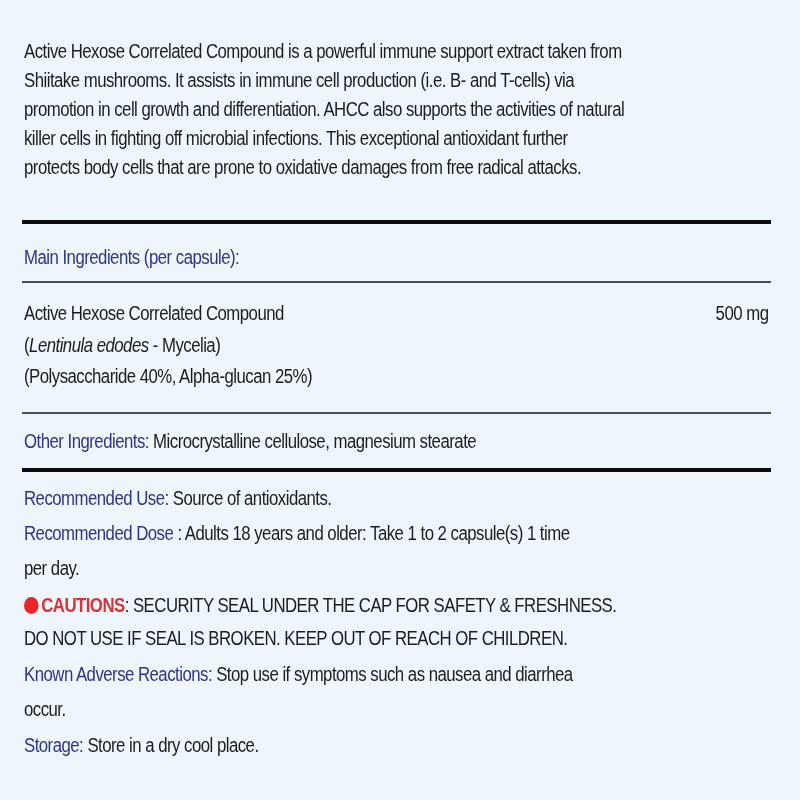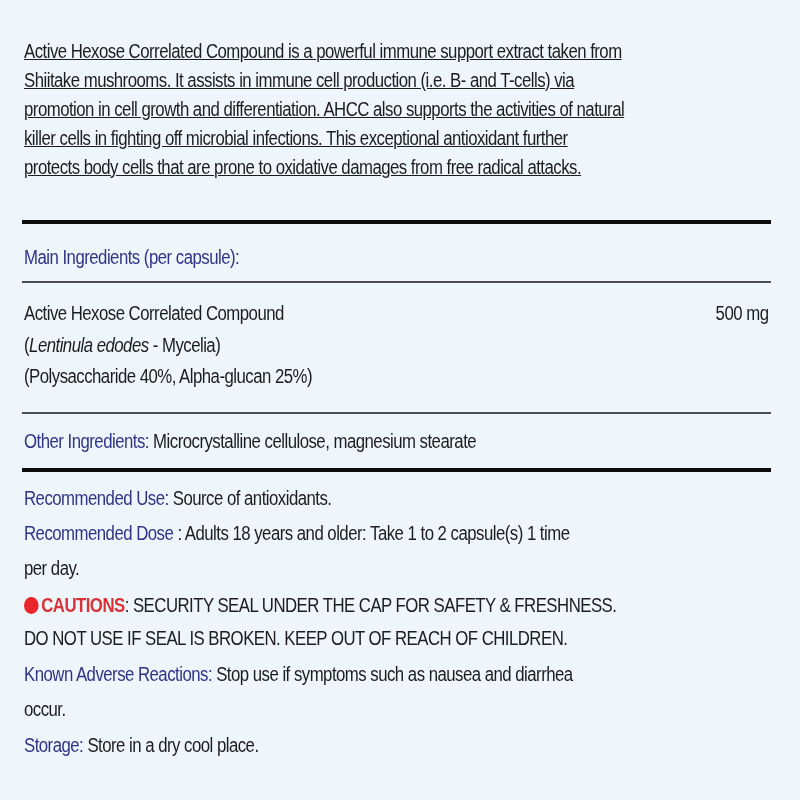--- a/index.html
+++ b/index.html
@@ -22,21 +22,20 @@
       width: 748px;
     }
     .para {
       position: absolute;
       left: 0;
       font-size: 19.5px;
       letter-spacing: -0.6px;
       line-height: 29px;
       white-space: nowrap;
       transform-origin: left top;
-      text-decoration: underline;
     }
     .intro {
       top: 37px;
     }
     .intro .line {
       display: block;
       transform: scaleX(0.86);
       transform-origin: left center;
     }
     .rule-thick {

